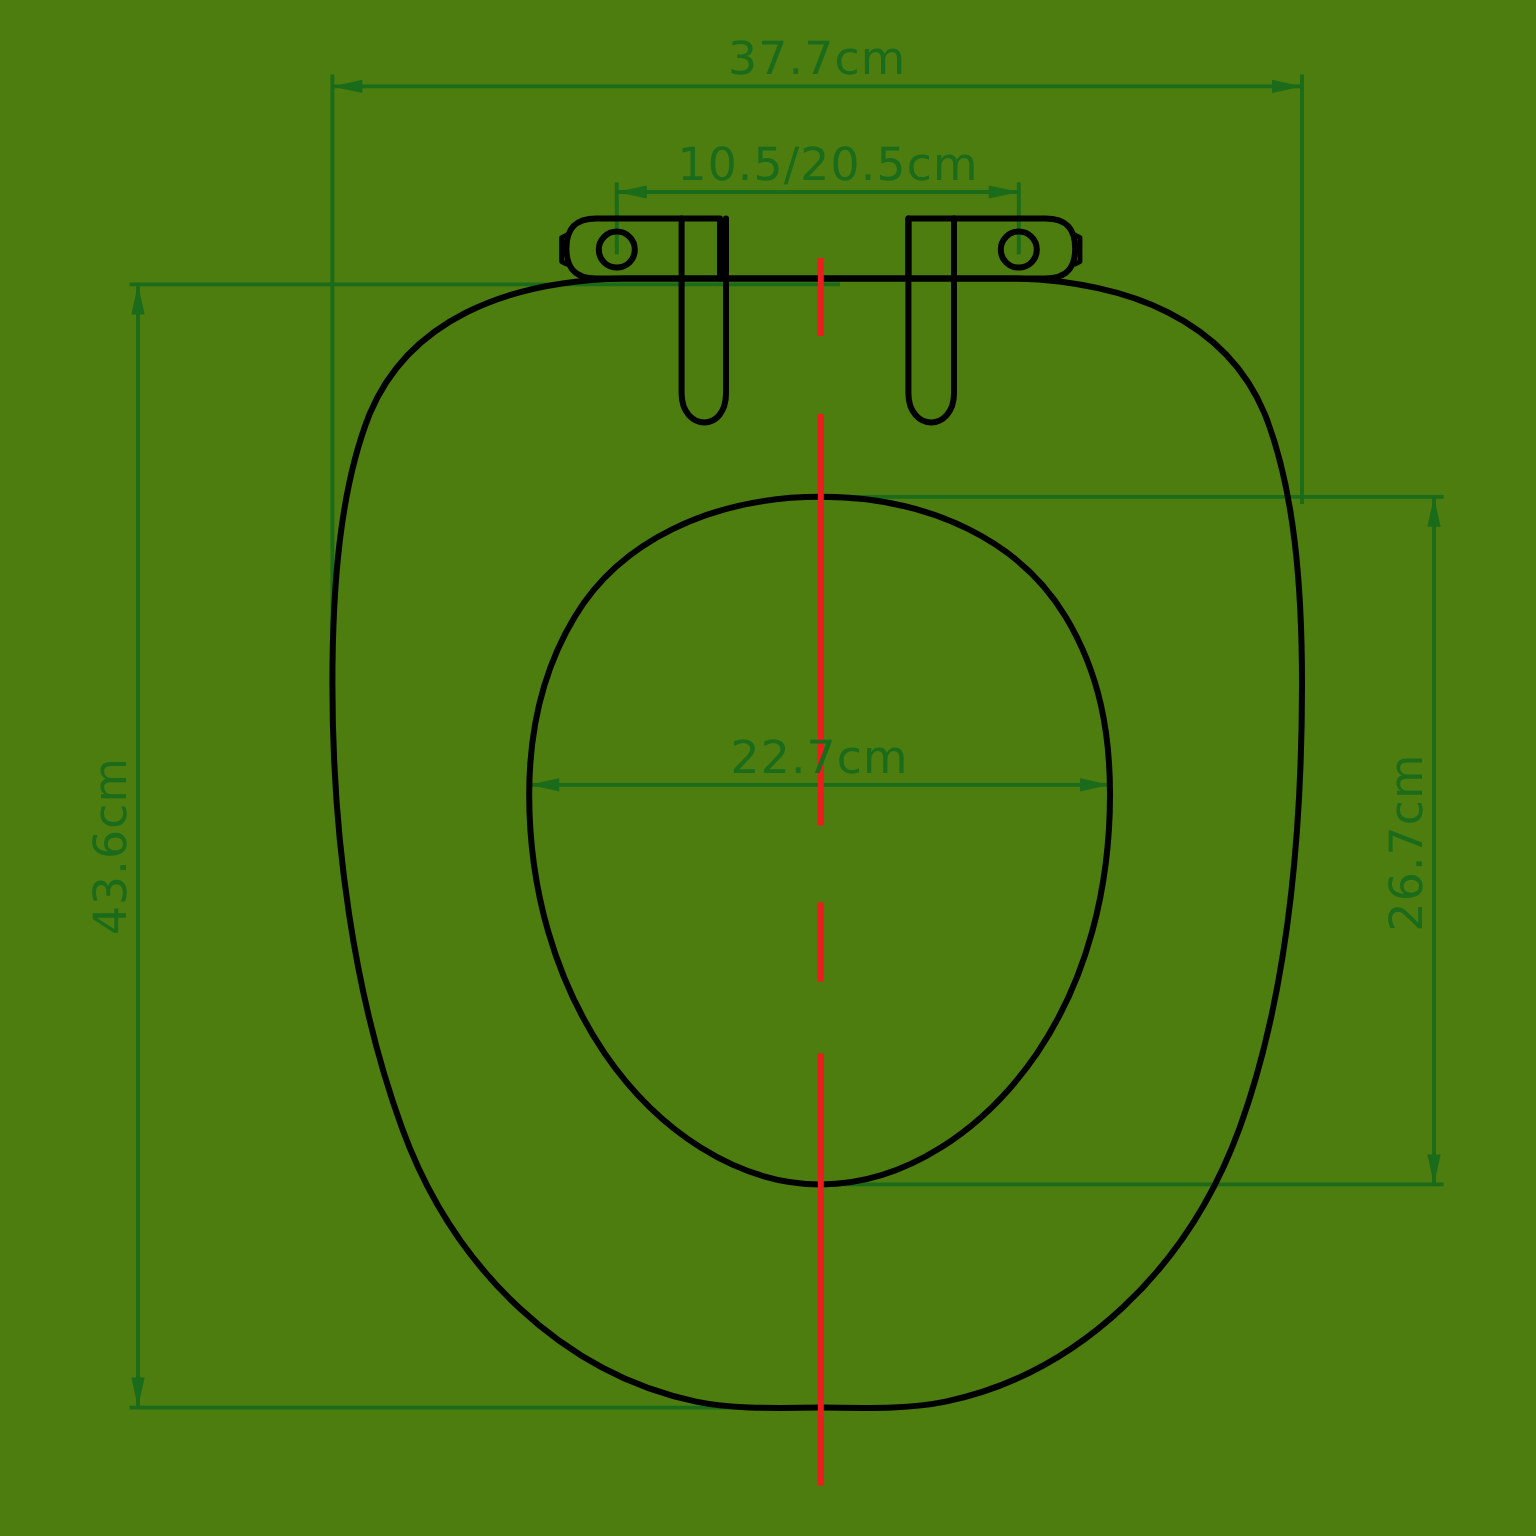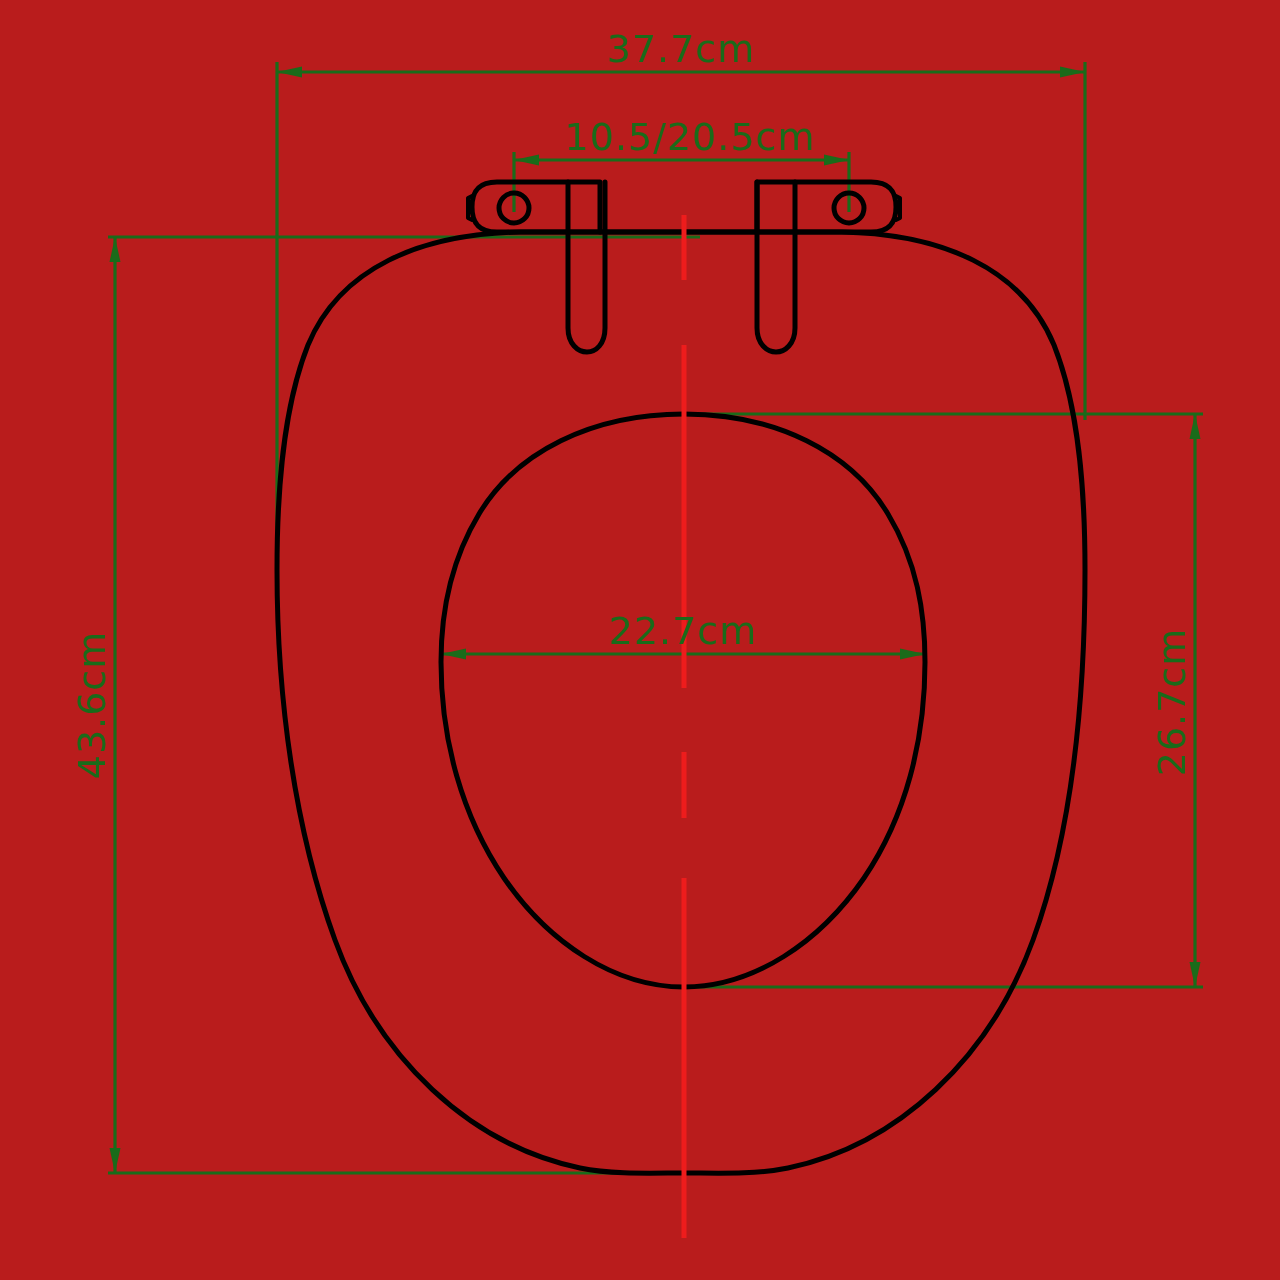--- a/index.html
+++ b/index.html
@@ -1,19 +1,19 @@
 <!DOCTYPE html>
 <html><head>
 <meta charset="utf-8">
 <title>Toilet Seat Technical Drawing</title>
 <style>
   html,body{margin:0;padding:0;background:#ffffff;}
   body{width:1280px;height:1280px;overflow:hidden;
        font-family:"DejaVu Sans", sans-serif;}
-  #stage{position:relative;width:1280px;height:1280px;background:#b91c1c;}
+  #stage{position:relative;width:1280px;height:1280px;background:#4d7c0f;}
   svg#drawing{position:absolute;left:0;top:0;width:1280px;height:1280px;display:block;}
   .dimtext{font-family:"DejaVu Sans", sans-serif;font-size:38px;letter-spacing:1px;}
 </style>
 </head>
 <body>
 
 <div id="stage">
 
   <svg id="drawing" viewBox="0 0 1280 1280" xmlns="http://www.w3.org/2000/svg">
 

